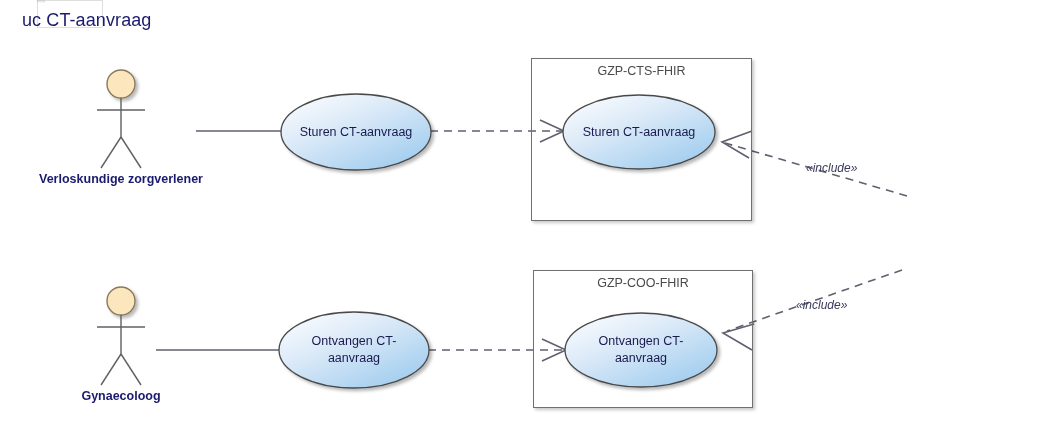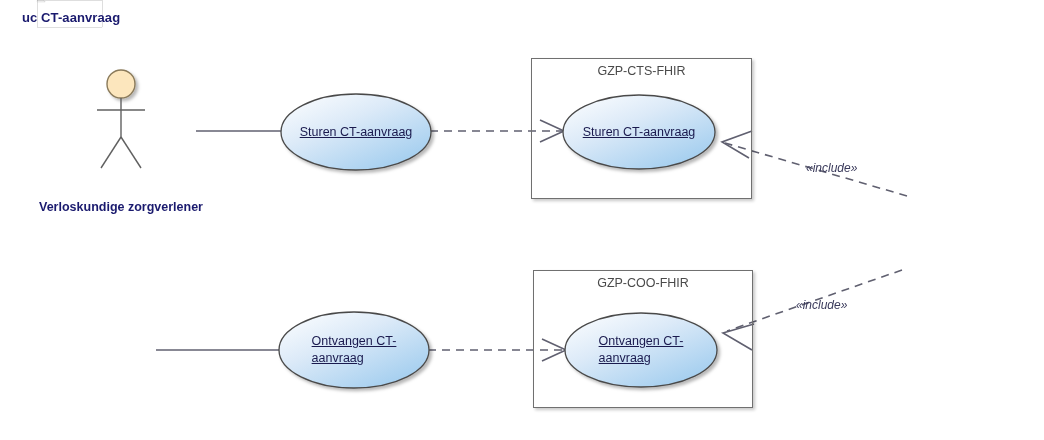--- a/index.html
+++ b/index.html
@@ -11,22 +11,22 @@
     font-family: "Liberation Sans", sans-serif;
   }
   #canvas {
     position: relative;
     width: 1044px;
     height: 440px;
     background: #ffffff;
     overflow: hidden;
   }
   .frame-tab-label {
-    font-size: 13px;
-    font-weight: bold;
+    font-size: 18px;
+    font-weight: normal;
     color: #1a1a6e;
     padding-left: 8px;
     letter-spacing: 0.1px;
     white-space: nowrap;
   }
   .tab-shape {
     position: absolute;
     left: 6px;
     top: 6px;
     width: 140px;
@@ -40,21 +40,20 @@
   .actor svg { display: block; }
   .actor-label {
     position: absolute;
     text-align: center;
     font-size: 12.5px;
     font-weight: bold;
     color: #1a1a6e;
     white-space: nowrap;
     left: 50%;
     transform: translateX(-50%);
-    margin-top: 28px;
   }
 
   
   .package {
     position: absolute;
     border: 1px solid #707070;
     background: transparent;
     box-sizing: border-box;
     box-shadow: 2px 2px 3px rgba(0,0,0,0.22);
   }
@@ -75,28 +74,28 @@
   }
   .usecase-label {
     position: absolute;
     left: 0;
     top: 0;
     width: 100%;
     height: 100%;
     display: flex;
     align-items: center;
     justify-content: center;
+    text-align: center;
     font-size: 12.5px;
     color: #1a1a4e;
     line-height: 1.35;
     padding: 0 12px;
     box-sizing: border-box;
     pointer-events: none;
     white-space: pre-line;
-    text-decoration: underline;
   }
 
   
   #edges {
     position: absolute;
     left: 0; top: 0;
     width: 1044px;
     height: 440px;
     pointer-events: none;
   }
@@ -158,39 +157,49 @@
 
     <g>
       <line x1="902" y1="270" x2="727" y2="331" stroke="#606070" stroke-width="1.6" stroke-dasharray="8,6"></line>
       <polyline points="754,324 723,333 752,350" fill="none" stroke="#606070" stroke-width="1.6"></polyline>
     </g>
   </svg>
 
   <div class="edge-label" style="left:806px; top:161px;">«include»</div>
   <div class="edge-label" style="left:796px; top:298px;">«include»</div>
 
-  <div class="package" style="left:531px; top:58px; width:221px; height:141px;">
+  <div class="package" style="left:531px; top:58px; width:221px; height:163px;">
     <div class="package-title">GZP-CTS-FHIR</div>
   </div>
 
   <div class="package" style="left:533px; top:270px; width:220px; height:138px;">
     <div class="package-title">GZP-COO-FHIR</div>
   </div>
 
   <div class="actor" style="left:76px; top:68px; width:90px; height:120px;">
     <svg width="90" height="105" viewBox="0 0 90 105">
       <circle cx="45" cy="16" r="14" fill="#fce6bd" stroke="#8a7a5a" stroke-width="1.4" filter="url(#softshadow)"></circle>
       <line x1="45" y1="30" x2="45" y2="69" stroke="#606060" stroke-width="1.4"></line>
       <line x1="21" y1="42" x2="69" y2="42" stroke="#606060" stroke-width="1.4"></line>
       <line x1="45" y1="69" x2="25" y2="100" stroke="#606060" stroke-width="1.4"></line>
       <line x1="45" y1="69" x2="65" y2="100" stroke="#606060" stroke-width="1.4"></line>
     </svg>
     <div class="actor-label" style="top:104px;">Verloskundige zorgverlener</div>
   </div>
 
+  <div class="actor" style="left:76px; top:285px; width:90px; height:120px;">
+    <svg width="90" height="105" viewBox="0 0 90 105">
+      <circle cx="45" cy="16" r="14" fill="#fce6bd" stroke="#8a7a5a" stroke-width="1.4" filter="url(#softshadow)"></circle>
+      <line x1="45" y1="30" x2="45" y2="69" stroke="#606060" stroke-width="1.4"></line>
+      <line x1="21" y1="42" x2="69" y2="42" stroke="#606060" stroke-width="1.4"></line>
+      <line x1="45" y1="69" x2="25" y2="100" stroke="#606060" stroke-width="1.4"></line>
+      <line x1="45" y1="69" x2="65" y2="100" stroke="#606060" stroke-width="1.4"></line>
+    </svg>
+    <div class="actor-label" style="top:104px;">Gynaecoloog</div>
+  </div>
 
   <div class="usecase" style="left:280px; top:93px; width:152px; height:78px;">
     <svg width="158" height="84" viewBox="0 0 158 84" style="position:absolute;left:0;top:0;">
       <ellipse cx="76" cy="39" rx="75" ry="38" fill="url(#ucgrad)" stroke="#4a4a4a" stroke-width="1.3" filter="url(#softshadow)"></ellipse>
     </svg>
     <div class="usecase-label">Sturen CT-aanvraag</div>
   </div>
 
   <div class="usecase" style="left:562px; top:94px; width:154px; height:76px;">
     <svg width="160" height="82" viewBox="0 0 160 82" style="position:absolute;left:0;top:0;">

